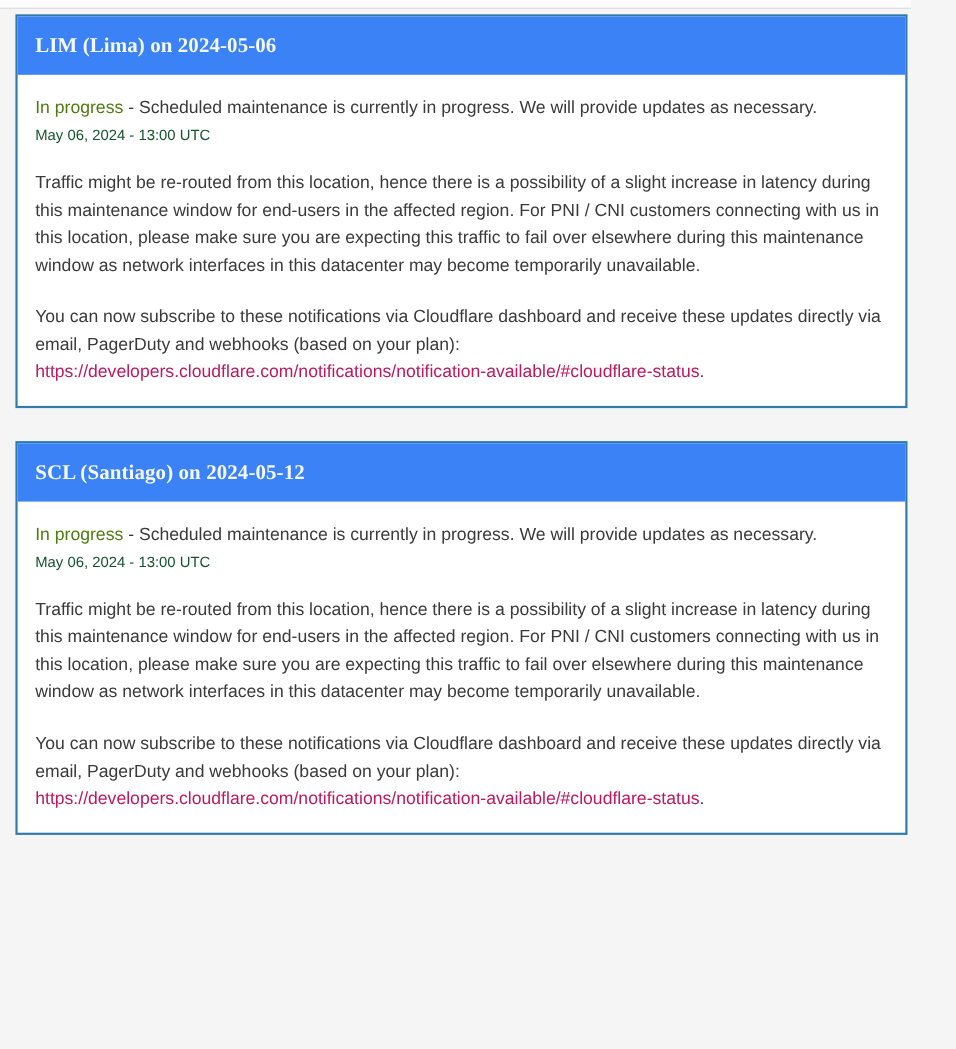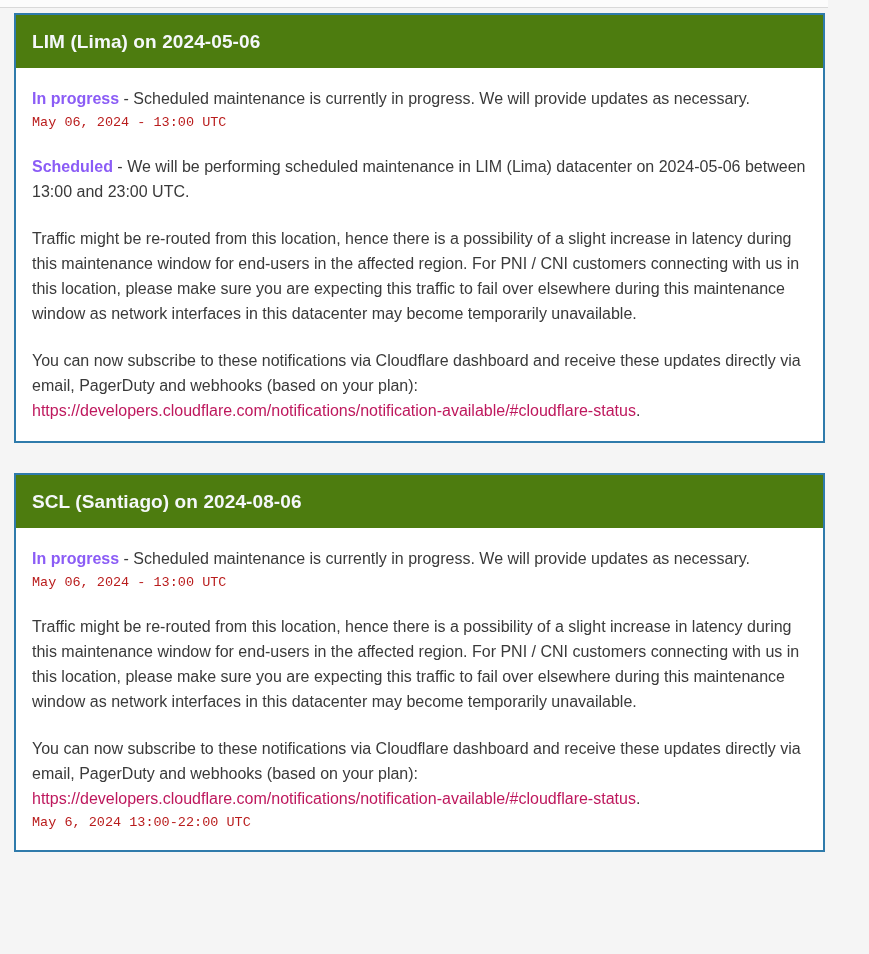--- a/index.html
+++ b/index.html
@@ -20,48 +20,48 @@
     background: #fcfcfc;
     border-bottom: 1px solid #d9d9d9;
   }
   .card {
     width: 811px;
     margin: 5px 0 30px 14px;
     border: 2px solid #2f7bab;
     background: #ffffff;
   }
   .card-header {
-    background: #4d7c0f;
+    background: #3b82f6;
     padding: 15px 16px;
+    font-family: Liberation Serif, serif;
   }
   .card-title {
     color: #f5f8fa;
     font-size: 19px;
     font-weight: 700;
     line-height: 23px;
     letter-spacing: 0.1px;
     cursor: pointer;
   }
   .card-body {
     padding: 18px 16px 18px 16px;
     color: #3a3a3a;
   }
   .card-body p {
     font-size: 16px;
     line-height: 25px;
     overflow-wrap: break-word;
   }
   .card-body p.spaced { margin-top: 22px; }
-  .status-label { font-weight: 700; color: #8b5cf6; text-align: center; }
+  .status-label { font-weight: 400; color: #4d7c0f; text-align: center; }
   .timestamp {
     margin-top: 3px;
     font-size: 13.5px;
     line-height: 18px;
-    color: #b91c1c;
-    font-family: Liberation Mono, monospace;
+    color: #14532d;
   }
   a.subscribe-link {
     color: #be185d;
     text-decoration: none;
     cursor: pointer;
   }
 </style>
 </head>
 <body>
 
@@ -70,37 +70,35 @@
   <div class="prev-card-edge"></div>
 
   <div class="card">
     <div class="card-header">
       <span class="card-title">LIM (Lima) on 2024-05-06</span>
     </div>
     <div class="card-body">
       <p><span class="status-label">In progress</span><span> - Scheduled maintenance is currently in progress. We will provide updates as necessary.</span></p>
       <div class="timestamp">May 06, 2024 - 13:00 UTC</div>
 
-      <p class="spaced"><span class="status-label">Scheduled</span><span> - We will be performing scheduled maintenance in LIM (Lima) datacenter on 2024-05-06 between 13:00 and 23:00 UTC.</span></p>
 
       <p class="spaced">Traffic might be re-routed from this location, hence there is a possibility of a slight increase in latency during this maintenance window for end-users in the affected region. For PNI / CNI customers connecting with us in this location, please make sure you are expecting this traffic to fail over elsewhere during this maintenance window as network interfaces in this datacenter may become temporarily unavailable.</p>
 
       <p class="spaced"><span>You can now subscribe to these notifications via Cloudflare dashboard and receive these updates directly via email, PagerDuty and webhooks (based on your plan): </span><a class="subscribe-link">https://developers.cloudflare.com/notifications/notification-available/#cloudflare-status</a><span>.</span></p>
     </div>
   </div>
 
   <div class="card">
     <div class="card-header">
-      <span class="card-title">SCL (Santiago) on 2024-08-06</span>
+      <span class="card-title">SCL (Santiago) on 2024-05-12</span>
     </div>
     <div class="card-body">
       <p><span class="status-label">In progress</span><span> - Scheduled maintenance is currently in progress. We will provide updates as necessary.</span></p>
       <div class="timestamp">May 06, 2024 - 13:00 UTC</div>
 
 
       <p class="spaced">Traffic might be re-routed from this location, hence there is a possibility of a slight increase in latency during this maintenance window for end-users in the affected region. For PNI / CNI customers connecting with us in this location, please make sure you are expecting this traffic to fail over elsewhere during this maintenance window as network interfaces in this datacenter may become temporarily unavailable.</p>
 
       <p class="spaced"><span>You can now subscribe to these notifications via Cloudflare dashboard and receive these updates directly via email, PagerDuty and webhooks (based on your plan): </span><a class="subscribe-link">https://developers.cloudflare.com/notifications/notification-available/#cloudflare-status</a><span>.</span></p>
-      <div class="timestamp">May 6, 2024 13:00-22:00 UTC</div>
     </div>
   </div>
 
 </div>
 
 </body></html>

